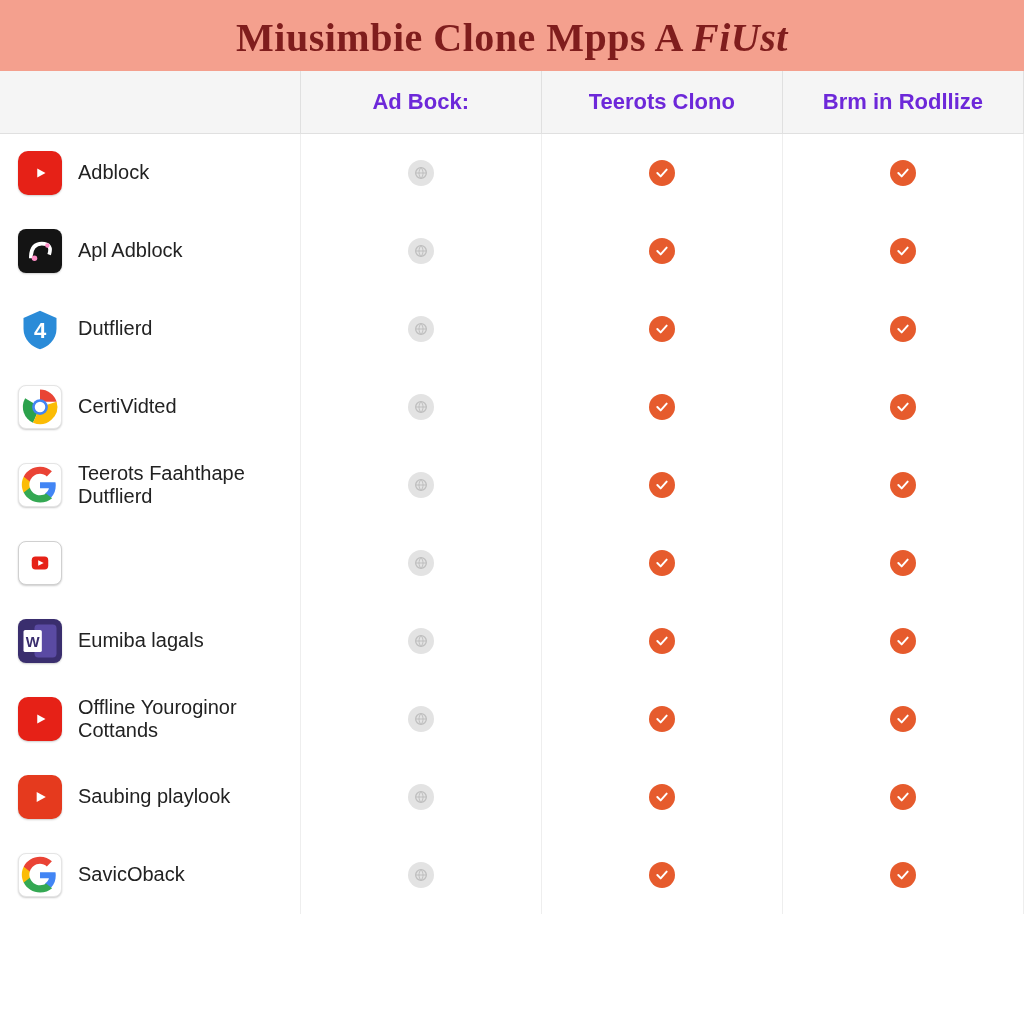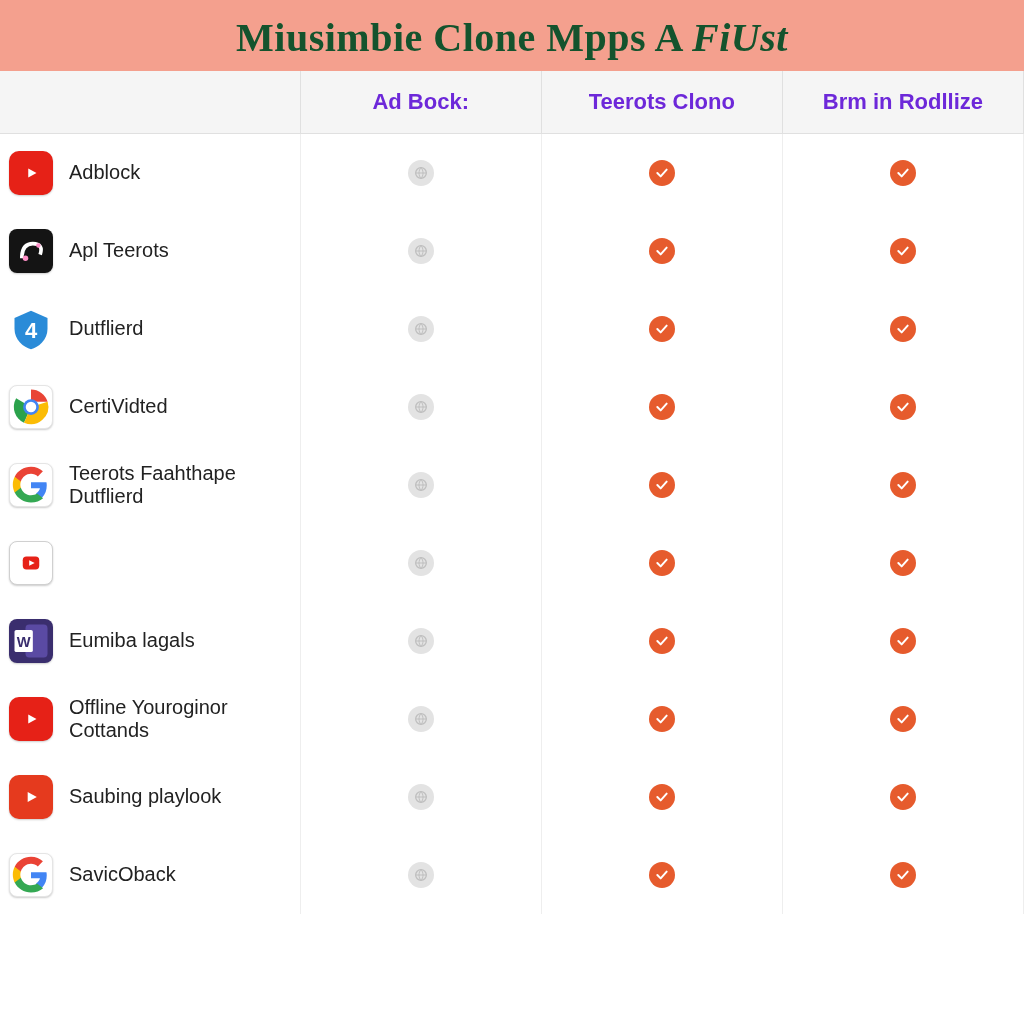--- a/index.html
+++ b/index.html
@@ -7,21 +7,21 @@
   .banner {
     width: 100%;
     background: #f4a08e;
     text-align: center;
     padding: 14px 0 10px 0;
   }
   .banner h1 {
     font-family: Georgia, 'Times New Roman', serif;
     font-weight: 700;
     font-size: 40px;
-    color: #14532d;
+    color: #7f1d1d;
     letter-spacing: 0.5px;
   }
   .banner h1 .ital { font-style: italic; }
   table.comparison {
     width: 100%;
     border-collapse: collapse;
     table-layout: fixed;
   }
   table.comparison thead th {
     background: #f5f5f5;
@@ -40,21 +40,21 @@
   table.comparison tbody td {
     border-right: 1px solid #eee;
     border-bottom: 0;
     padding: 12px 10px;
     vertical-align: middle;
     text-align: center;
     height: 78px;
   }
   table.comparison tbody td.appcell {
     text-align: left;
-    padding-left: 9px;
+    padding-left: 18px;
   }
   .appwrap { display:flex; align-items:center; gap:16px; }
   .appname { font-size: 20px; color:#222; line-height:1.15; }
   .appicon {
     width: 44px; height: 44px; border-radius: 8px; flex: 0 0 44px;
     display:flex; align-items:center; justify-content:center;
     color:#fff; font-weight:700; font-size:16px;
     box-shadow: 0 1px 2px rgba(0,0,0,0.2);
   }
   
@@ -135,21 +135,21 @@
       <tr>
     <td class="appcell">
       <div class="appwrap">
         <span class="appicon ic-dark">
               <svg viewBox="0 0 24 24" xmlns="http://www.w3.org/2000/svg">
                 <path d="M7 16 Q7 8 13 8 Q19 8 17 14" fill="none" stroke="#fff" stroke-width="2"></path>
                 <circle cx="9" cy="16" r="1.5" fill="#ff8fc7"></circle>
                 <circle cx="16" cy="9" r="1.2" fill="#ff8fc7"></circle>
               </svg>
             </span>
-        <span class="appname">Apl Teerots</span>
+        <span class="appname">Apl Adblock</span>
       </div>
     </td>
     <td><span class="status gray">
             <svg viewBox="0 0 24 24" xmlns="http://www.w3.org/2000/svg">
               <circle cx="12" cy="12" r="8" fill="none" stroke="#bfbfbf" stroke-width="2"></circle>
               <path d="M4 12 H20 M12 4 C8 8 8 16 12 20 M12 4 C16 8 16 16 12 20" fill="none" stroke="#bfbfbf" stroke-width="1.5"></path>
             </svg>
           </span></td>
     <td><span class="status orange">
             <svg viewBox="0 0 24 24" xmlns="http://www.w3.org/2000/svg">

